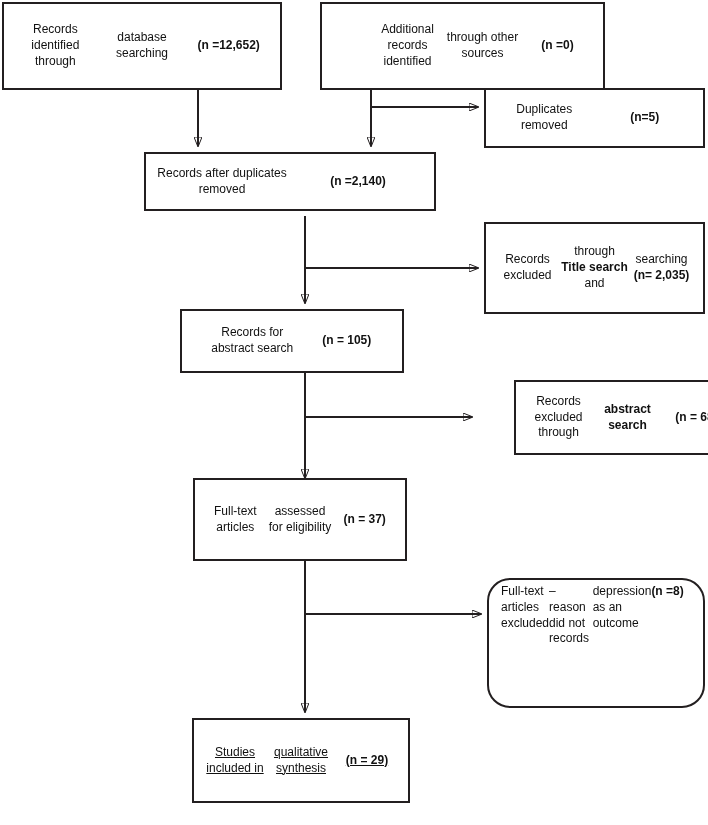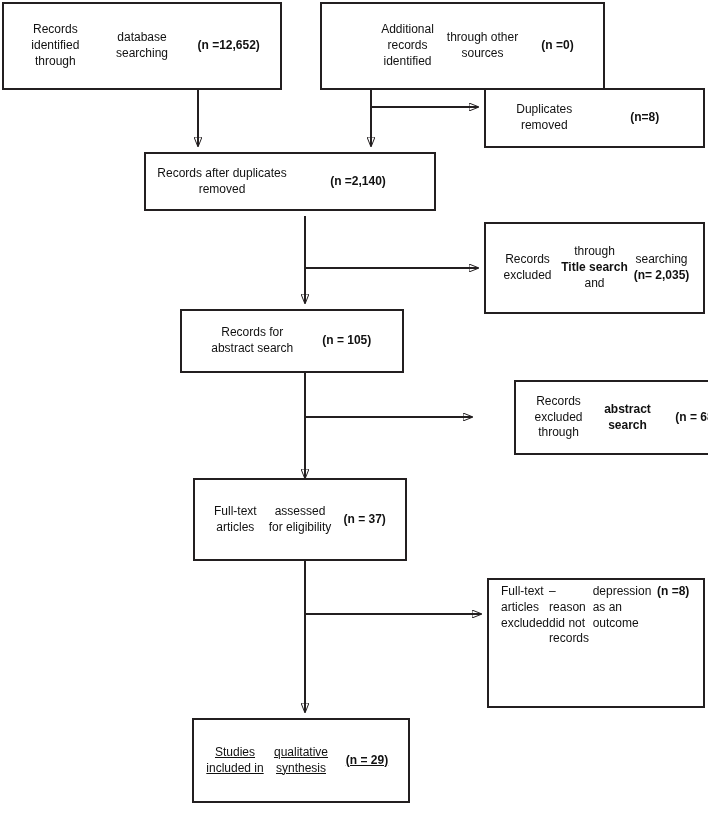--- a/index.html
+++ b/index.html
@@ -27,30 +27,31 @@
     text-align: center;
     color: #111111;
     font-size: 12px;
     line-height: 1.32;
     padding: 4px 8px;
     z-index: 3;
   }
   .node.left-align {
     align-items: flex-start;
     text-align: left;
+    border-radius: 23px;
   }
   .node .ln {
     display: block;
     width: 100%;
   }
   .node.left-align .ln {
     text-align: left;
   }
   .node.left-align .ln.center {
-    text-align: center;
+    text-align: left;
   }
   .b { font-weight: bold; }
   svg.arrows {
     position: absolute;
     left: 0;
     top: 0;
     width: 708px;
     height: 825px;
     z-index: 1;
     pointer-events: none;
@@ -95,21 +96,21 @@
   </div>
 
   <div class="node" style="left:320px; top:2px; width:285px; height:88px;padding-left:48px;">
     <span class="ln">Additional records identified</span>
     <span class="ln">through other sources</span>
     <span class="ln b">(n =0)</span>
   </div>
 
   <div class="node" style="left:484px; top:88px; width:221px; height:60px;">
     <span class="ln">Duplicates removed</span>
-    <span class="ln b">(n=8)</span>
+    <span class="ln b">(n=5)</span>
   </div>
 
   <div class="node" style="left:144px; top:152px; width:292px; height:59px;">
     <span class="ln">Records after duplicates removed</span>
     <span class="ln b">(n =2,140)</span>
   </div>
 
   <div class="node" style="left:484px; top:222px; width:221px; height:92px;">
     <span class="ln">Records excluded</span>
     <span class="ln"><span>through </span><span class="b">Title search</span><span> and</span></span>

